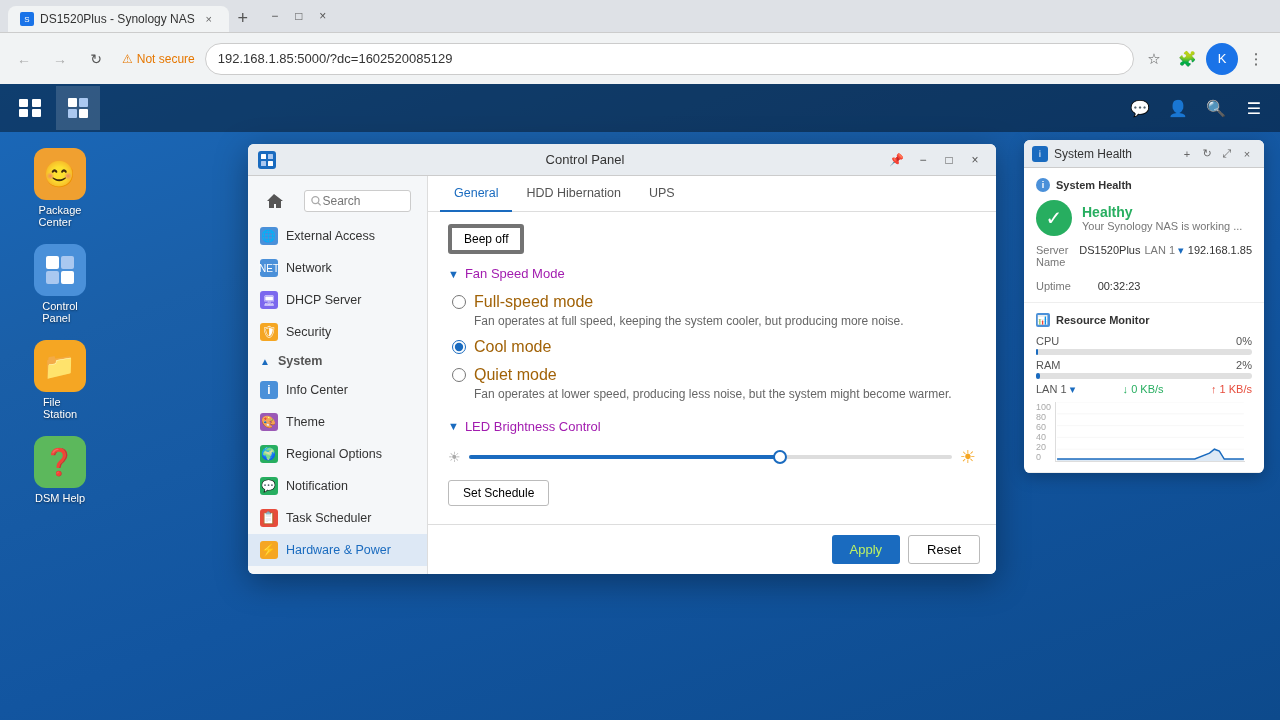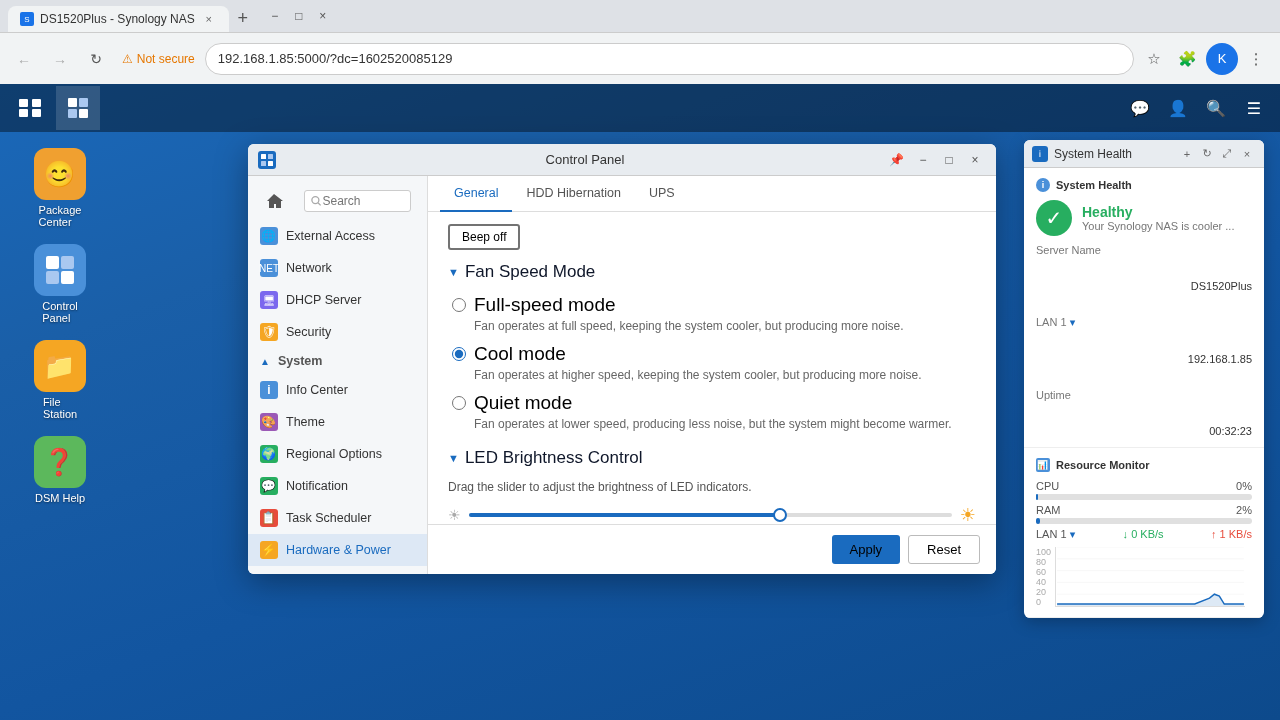--- a/index.html
+++ b/index.html
@@ -343,28 +343,28 @@
     .section-header-row {
       display: flex; align-items: center; gap: 6px;
       margin-bottom: 12px;
       cursor: pointer;
     }
     .section-arrow {
       color: #1a6bbf;
       font-size: 11px;
     }
     .section-title {
-      font-size: 17px;
-      color: #0f172a;
+      font-size: 13px;
+      color: #a21caf;
       font-weight: 500;
     }
     .beep-btn {
       padding: 4px 12px;
       background: white;
-      border: 2px solid #737373;
+      border: 4px solid #737373;
       border-radius: 3px;
       font-size: 12px;
       cursor: pointer;
       margin-bottom: 12px;
     }
 
     .radio-option {
       display: flex;
       flex-direction: column;
       margin-bottom: 8px;
@@ -372,22 +372,22 @@
     }
     .radio-row {
       display: flex; align-items: center; gap: 8px;
       margin-bottom: 2px;
     }
     .radio-input {
       width: 14px; height: 14px;
       accent-color: #1a6bbf;
     }
     .radio-label {
-      font-size: 19px;
-      color: #000000;
+      font-size: 16px;
+      color: #a16207;
     }
     .radio-desc {
       font-size: 12px;
       color: #666;
       padding-left: 22px;
       line-height: 1.4;
     }
 
     
     .led-section { margin-top: 16px; }
@@ -439,21 +439,21 @@
       padding: 10px 16px;
       border-top: 1px solid #ddd;
       display: flex;
       justify-content: flex-end;
       gap: 8px;
       background: white;
     }
     .btn-apply {
       padding: 6px 18px;
       background: #1a6bbf;
-      color: #000000;
+      color: #bef264;
       border: none;
       border-radius: 3px;
       font-size: 13px;
       cursor: pointer;
     }
     .btn-reset {
       padding: 6px 18px;
       background: white;
       border: 1px solid #bbb;
       border-radius: 3px;
@@ -537,22 +537,22 @@
       font-size: 14px;
       font-weight: 600;
       color: #27ae60;
     }
     .health-desc {
       font-size: 11px;
       color: #777;
     }
     .info-grid {
       display: grid;
-      grid-template-columns: 1fr;
-      gap: 24px 4px;
+      grid-template-columns: 1fr 1fr 1fr 1fr;
+      gap: 12px 4px;
       margin-top: 8px;
     }
     .info-label {
       font-size: 11px;
       color: #777;
     }
     .info-value {
       font-size: 11px;
       color: #333;
       text-align: right;
@@ -785,38 +785,36 @@
               <span class="radio-label">Full-speed mode</span>
             </div>
             <div class="radio-desc">Fan operates at full speed, keeping the system cooler, but producing more noise.</div>
           </div>
 
           <div class="radio-option">
             <div class="radio-row">
               <input type="radio" class="radio-input" name="fan" checked="" style="">
               <span class="radio-label">Cool mode</span>
             </div>
-            <div class="radio-desc">Fan operates at higher speed, keeping the system cooler, but producing more noise.</div>
           </div>
 
           <div class="radio-option">
             <div class="radio-row">
               <input type="radio" class="radio-input" name="fan" style="">
               <span class="radio-label">Quiet mode</span>
             </div>
             <div class="radio-desc">Fan operates at lower speed, producing less noise, but the system might become warmer.</div>
           </div>
 
           
           <div class="led-section">
             <div class="section-header-row">
               <span class="section-arrow">▼</span>
               <span class="section-title">LED Brightness Control</span>
             </div>
-            <div class="led-desc">Drag the slider to adjust the brightness of LED indicators.</div>
             <div class="slider-row">
               <span class="slider-sun-dim">☀</span>
               <div class="slider-track">
                 <div class="slider-fill"></div>
                 <div class="slider-thumb"></div>
               </div>
               <span class="slider-sun-bright">☀</span>
             </div>
             <button class="set-schedule-btn">Set Schedule</button>
           </div>
@@ -843,21 +841,21 @@
 
     <div class="widget-section">
       <div class="widget-section-title">
         <div style="width:14px;height:14px;background:#4a90d9;border-radius:50%;display:flex;align-items:center;justify-content:center;color:white;font-size:9px;font-weight:bold;">i</div>
         <span>System Health</span>
       </div>
       <div class="health-row">
         <div class="health-icon">✓</div>
         <div class="health-text">
           <div class="health-status">Healthy</div>
-          <div class="health-desc">Your Synology NAS is cooler ...</div>
+          <div class="health-desc">Your Synology NAS is working ...</div>
         </div>
       </div>
       <div class="info-grid">
         <div class="info-label">Server Name</div>
         <div class="info-value">DS1520Plus</div>
         <div class="info-label">
           <span>LAN 1</span>
           <span style="color:#1a6bbf;cursor:pointer;"> ▾</span>
         </div>
         <div class="info-value">192.168.1.85</div>

